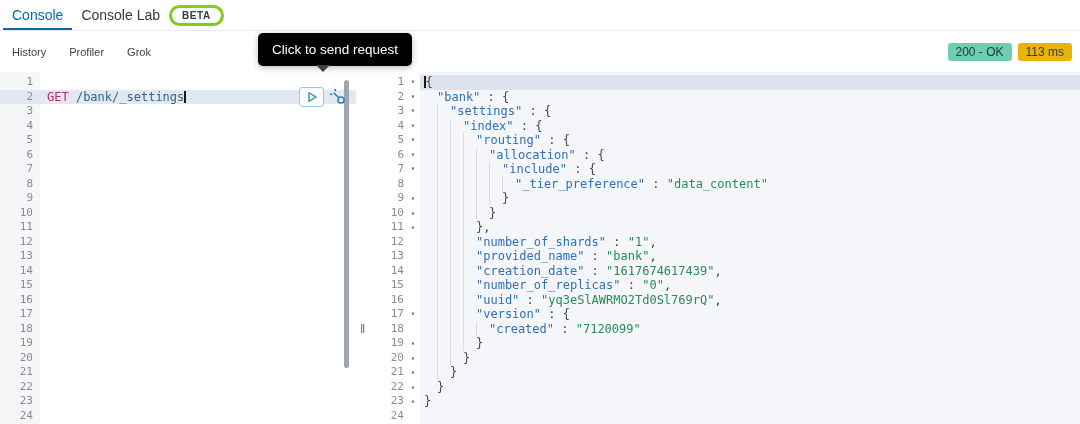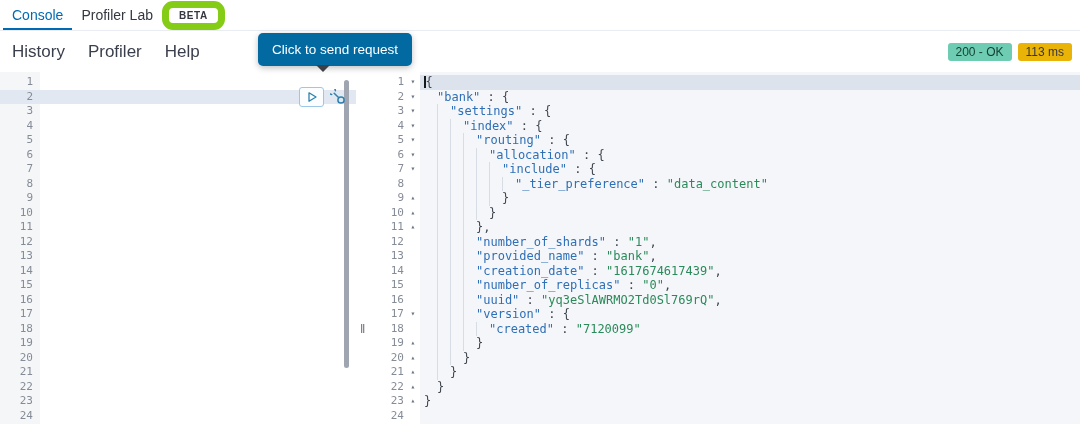--- a/index.html
+++ b/index.html
@@ -7,32 +7,32 @@
   body {
     font-family: "Liberation Sans", sans-serif;
     background:#fff; color:#343741; overflow:hidden; position:relative;
   }
   
   .tabbar { height:31px; display:flex; align-items:stretch; padding-left:3px;
             border-bottom:1px solid #e9edf3; background:#fff; }
   .tab { padding:8px 9px; display:flex; align-items:center; gap:9px;
          font-size:14px; color:#343741; cursor:pointer; }
   .tab.active { color:#006BB4; font-weight:500; box-shadow: inset 0 -2px 0 #006BB4; }
-  .beta-pill { border:7px solid #84cc16; border-radius:11px; padding:2px 10px;
+  .beta-pill { border:3px solid #84cc16; border-radius:11px; padding:2px 10px;
                font-size:10px; font-weight:700; letter-spacing:.06em; color:#343741; }
   
   .toolbar { height:41px; display:flex; align-items:center; padding:0 8px 0 12px; background:#fff; }
-  .menu-item { font-size:17px; color:#3a3f4c; margin-right:23px; cursor:pointer; }
+  .menu-item { font-size:11px; color:#3a3f4c; margin-right:23px; cursor:pointer; }
   .badges { margin-left:auto; display:flex; gap:6px; align-items:flex-start; }
   .badge { font-size:12px; padding:2px 8px; border-radius:3px; font-weight:500;
            font-family:"Liberation Sans",sans-serif; }
   .badge.ok { background:#6DCCB1; color:#123f33; }
   .badge.ms { background:#eab308; color:#343741; }
   
-  .tooltip { position:absolute; left:258px; top:33px; background:#0369a1; color:#fff;
+  .tooltip { position:absolute; left:258px; top:33px; background:#000000; color:#fff;
              font-size:13.5px; padding:9px 14px; border-radius:5px; z-index:50;
              box-shadow:0 2px 6px rgba(0,0,0,.25); white-space:nowrap; }
   .tooltip::after { content:""; position:absolute; left:58px; bottom:-6px;
              border-left:7px solid transparent; border-right:7px solid transparent;
              border-top:7px solid #3d4046; }
   
   .editors { display:flex; height:352px; position:relative; }
   .pane { position:relative; padding-top:3px; font-family:"DejaVu Sans Mono",monospace; }
   .pane-left { width:356px; background:linear-gradient(to right,#f5f6f8 40px,#fff 40px); }
   .resizer { width:16px; background:#fff; position:relative; cursor:col-resize; }
@@ -68,47 +68,48 @@
                   background:#9fa6b2; border-radius:3px; }
 </style>
 </head>
 <body>
 
 <div class="tabbar">
   <div class="tab active">
     <span>Console</span>
   </div>
   <div class="tab">
-    <span>Profiler Lab</span>
+    <span>Console Lab</span>
     <span class="beta-pill">BETA</span>
   </div>
 </div>
 
 <div class="toolbar">
   <span class="menu-item">History</span>
   <span class="menu-item">Profiler</span>
-  <span class="menu-item">Help</span>
+  <span class="menu-item">Grok</span>
   <div class="badges">
     <span class="badge ok">200 - OK</span>
     <span class="badge ms">113 ms</span>
   </div>
 </div>
 
 <div class="tooltip">Click to send request</div>
 
 <div class="editors">
 
   <div class="pane pane-left">
     <div>
         <div class="row lrow">
           <div class="ln">1</div>
           <div class="code"></div>
         </div>
         <div class="row lrow active">
           <div class="ln">2</div>
+          <div class="code"><span class="m">GET</span><span class="p"> </span><span class="u">/bank/_settings</span><span class="caret"></span></div>
         </div>
         <div class="row lrow">
           <div class="ln">3</div>
           <div class="code"></div>
         </div>
         <div class="row lrow">
           <div class="ln">4</div>
           <div class="code"></div>
         </div>
         <div class="row lrow">

